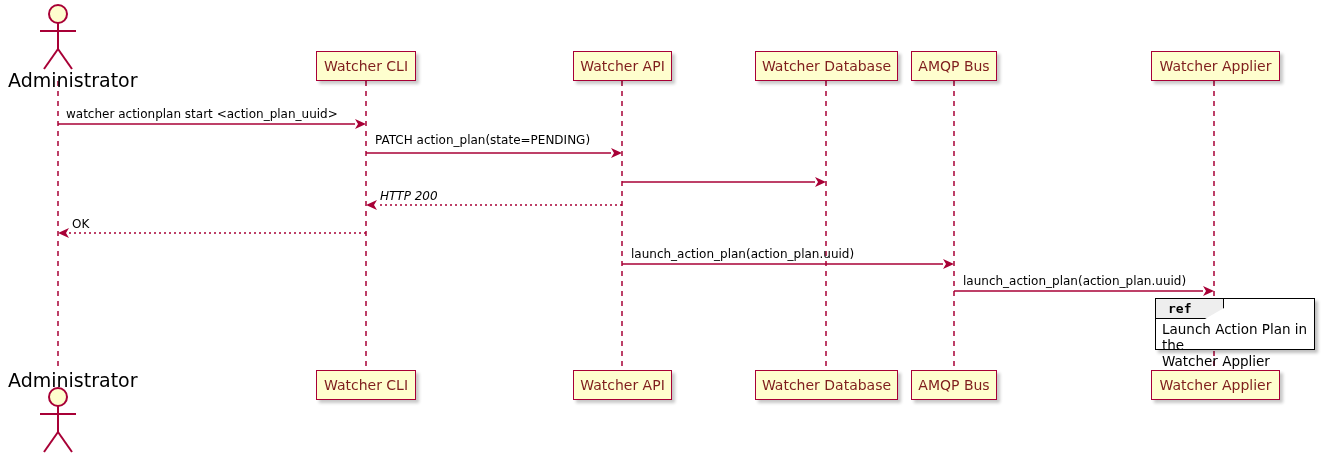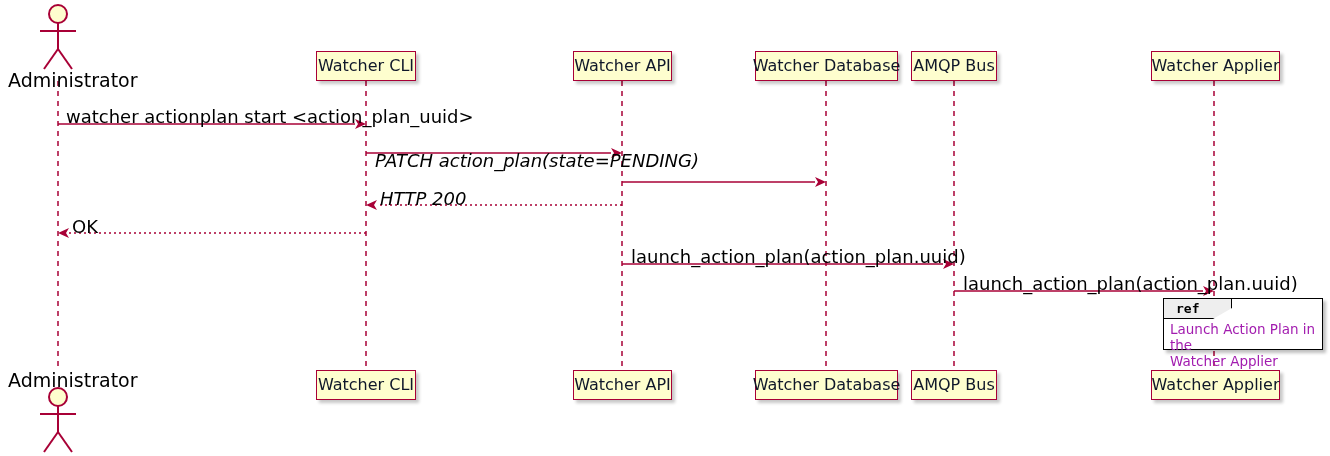--- a/index.html
+++ b/index.html
@@ -23,52 +23,51 @@
     top: 0;
     width: 1330px;
     height: 456px;
   }
   
   .pbox {
     position: absolute;
     background: #FEFECE;
     border: 1.5px solid #A80036;
     box-shadow: 3px 3px 3px rgba(0,0,0,0.22);
-    color: #0f172a;
-    font-size: 16px;
+    color: #7f1d1d;
+    font-size: 14px;
     line-height: 1;
     white-space: nowrap;
     display: flex;
     align-items: center;
     justify-content: center;
     box-sizing: border-box;
   }
   
   .msglabel {
     position: absolute;
-    font-size: 18px;
+    font-size: 12px;
     color: #000000;
     white-space: nowrap;
     line-height: 1;
   }
   .actorlabel {
     position: absolute;
     font-size: 19px;
     color: #000000;
     white-space: nowrap;
     line-height: 1;
   }
   
   .refbox {
     position: absolute;
     border: 1.5px solid #000000;
     background: #FFFFFF;
     box-shadow: 3px 3px 3px rgba(0,0,0,0.25);
     box-sizing: border-box;
-    margin-left: 8px;
   }
   .reftab {
     position: absolute;
     left: 0;
     top: 0;
     height: 20px;
     width: 68px;
     background: #EEEEEE;
     border-right: 1.5px solid #000000;
     border-bottom: 1.5px solid #000000;
@@ -82,21 +81,21 @@
     padding-left: 12px;
     box-sizing: border-box;
     color: #000000;
   }
   .refbody {
     position: absolute;
     left: 6px;
     top: 22px;
     font-size: 13.5px;
     line-height: 16px;
-    color: #a21caf;
+    color: #000000;
     white-space: pre-line;
   }
 </style>
 </head>
 <body>
 
 <div id="diagram">
 
   <svg class="layer" id="svg-layer" width="1330" height="456">
       <line x1="366" y1="81" x2="366" y2="370" stroke="#A80036" stroke-width="1.5" stroke-dasharray="5,5"></line>
@@ -178,21 +177,21 @@
     <span>AMQP Bus</span>
   </div>
   <div class="pbox" id="pbox-bot-4" style="left: 1151px; top: 370px; width: 129px; height: 30px;">
     <span>Watcher Applier</span>
   </div>
 
   <div class="actorlabel" id="actor-label-top" style="left:8px; top:71px;">Administrator</div>
   <div class="actorlabel" id="actor-label-bottom" style="left:8px; top:371px;">Administrator</div>
 
   <div class="msglabel" id="msg-label-0" style="left: 66px; top: 108px;">watcher actionplan start &lt;action_plan_uuid&gt;</div>
-  <div class="msglabel" id="msg-label-1" style="left: 375px; top: 152px; font-style: italic;">PATCH action_plan(state=PENDING)</div>
+  <div class="msglabel" id="msg-label-1" style="left: 375px; top: 134px;">PATCH action_plan(state=PENDING)</div>
   <div class="msglabel" id="msg-label-3" style="left: 380px; top: 190px; font-style: italic;">HTTP 200</div>
   <div class="msglabel" id="msg-label-4" style="left: 72px; top: 218px; text-align: right;">OK</div>
   <div class="msglabel" id="msg-label-5" style="left: 631px; top: 248px;">launch_action_plan(action_plan.uuid)</div>
   <div class="msglabel" id="msg-label-6" style="left: 963px; top: 275px;">launch_action_plan(action_plan.uuid)</div>
 
   <div class="refbox" id="ref-fragment" style="left: 1155px; top: 298px; width: 160px; height: 52px;">
     <div class="reftab">ref</div>
     <div class="refbody">Launch Action Plan in the
 Watcher Applier</div>
   </div>

